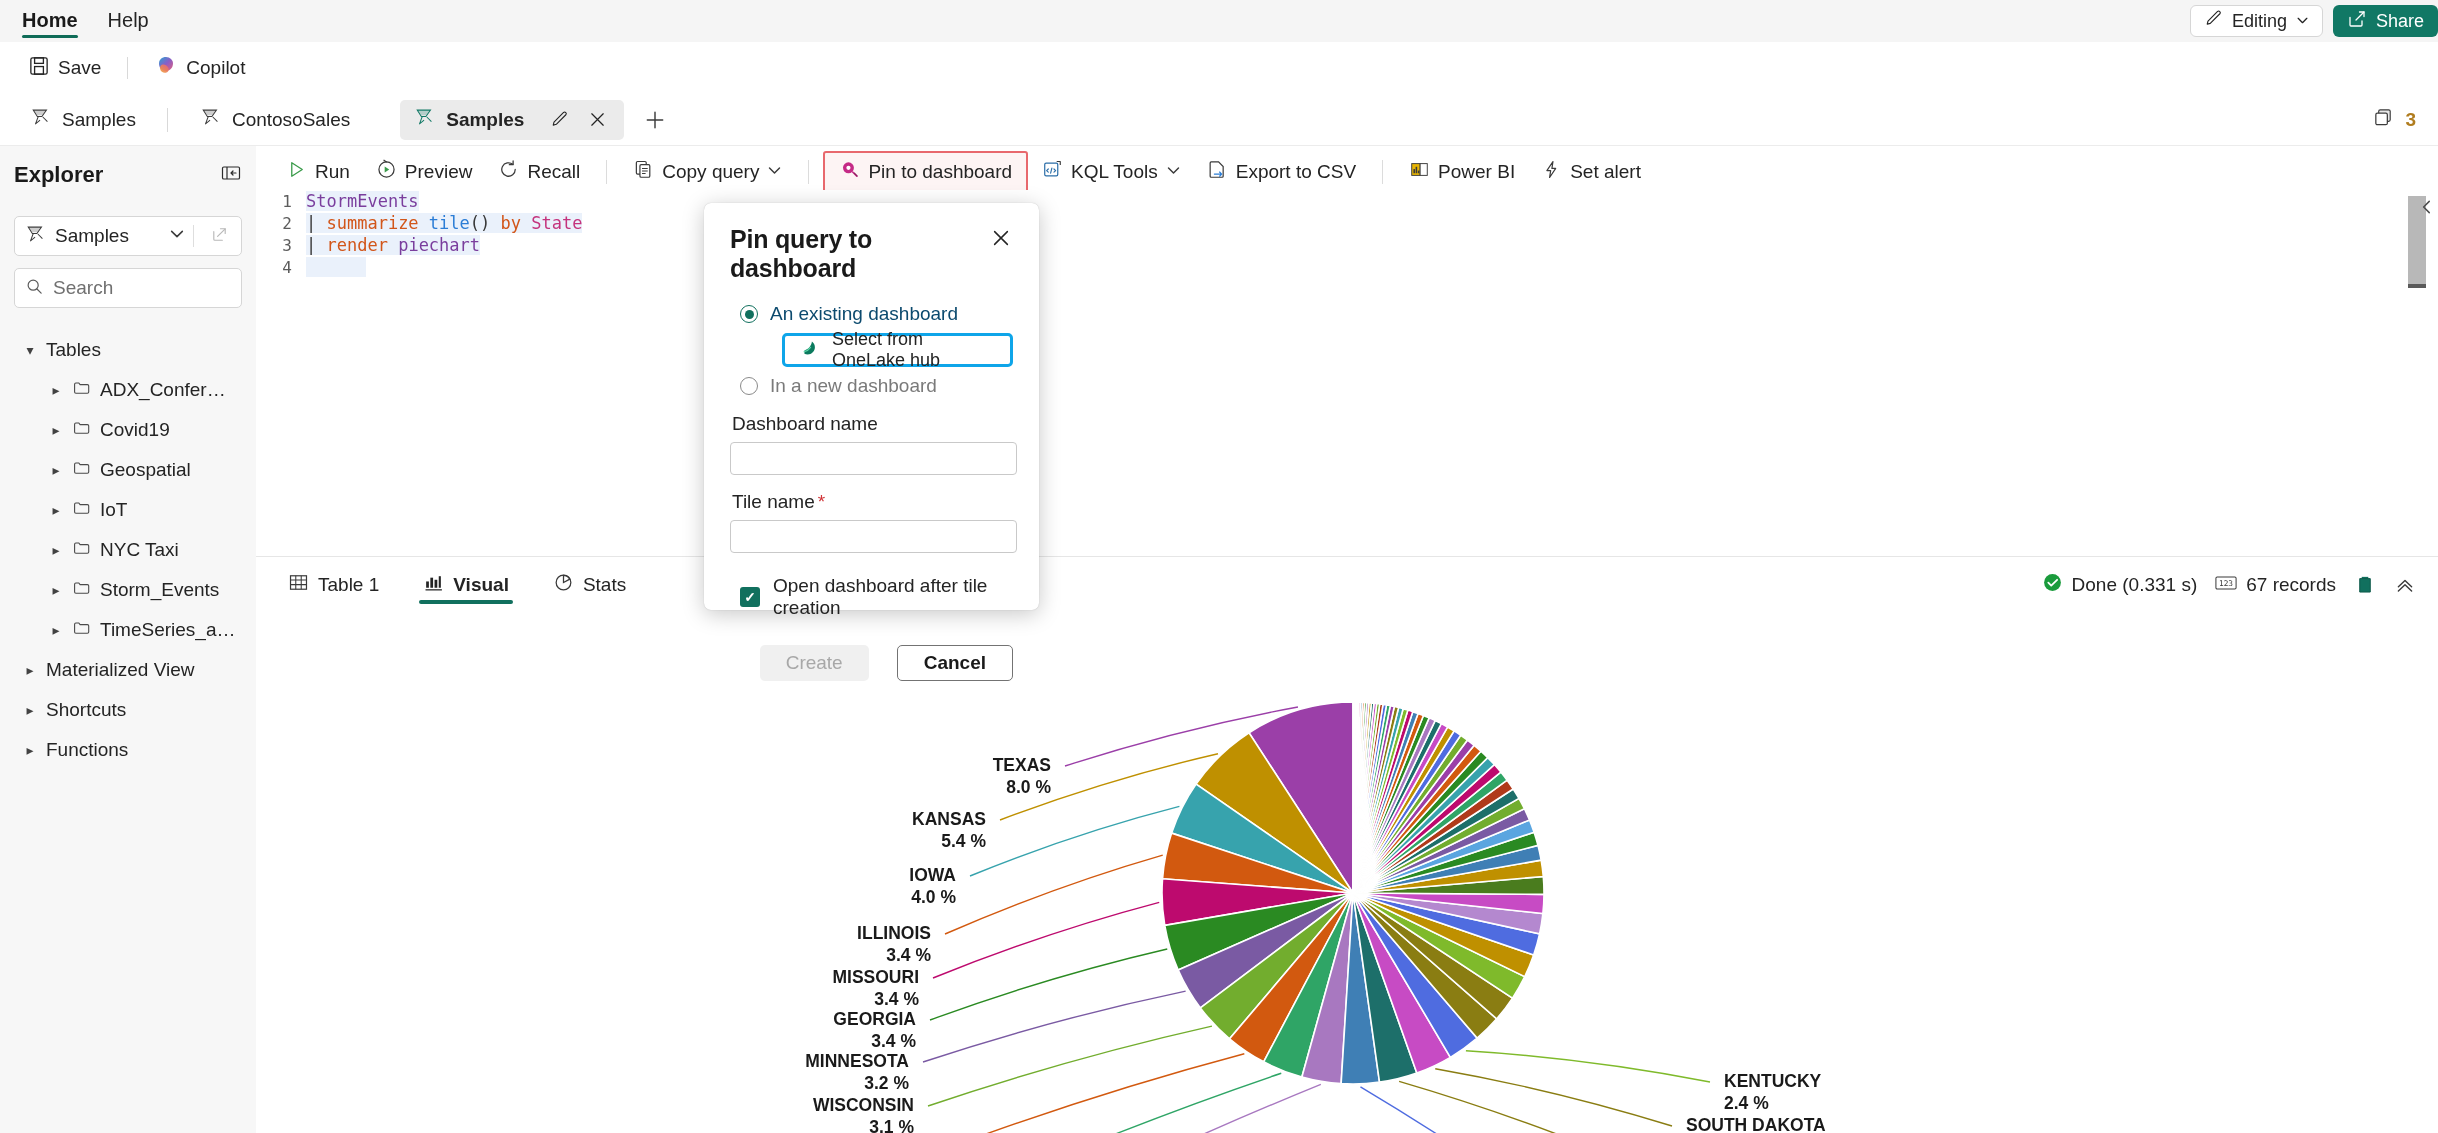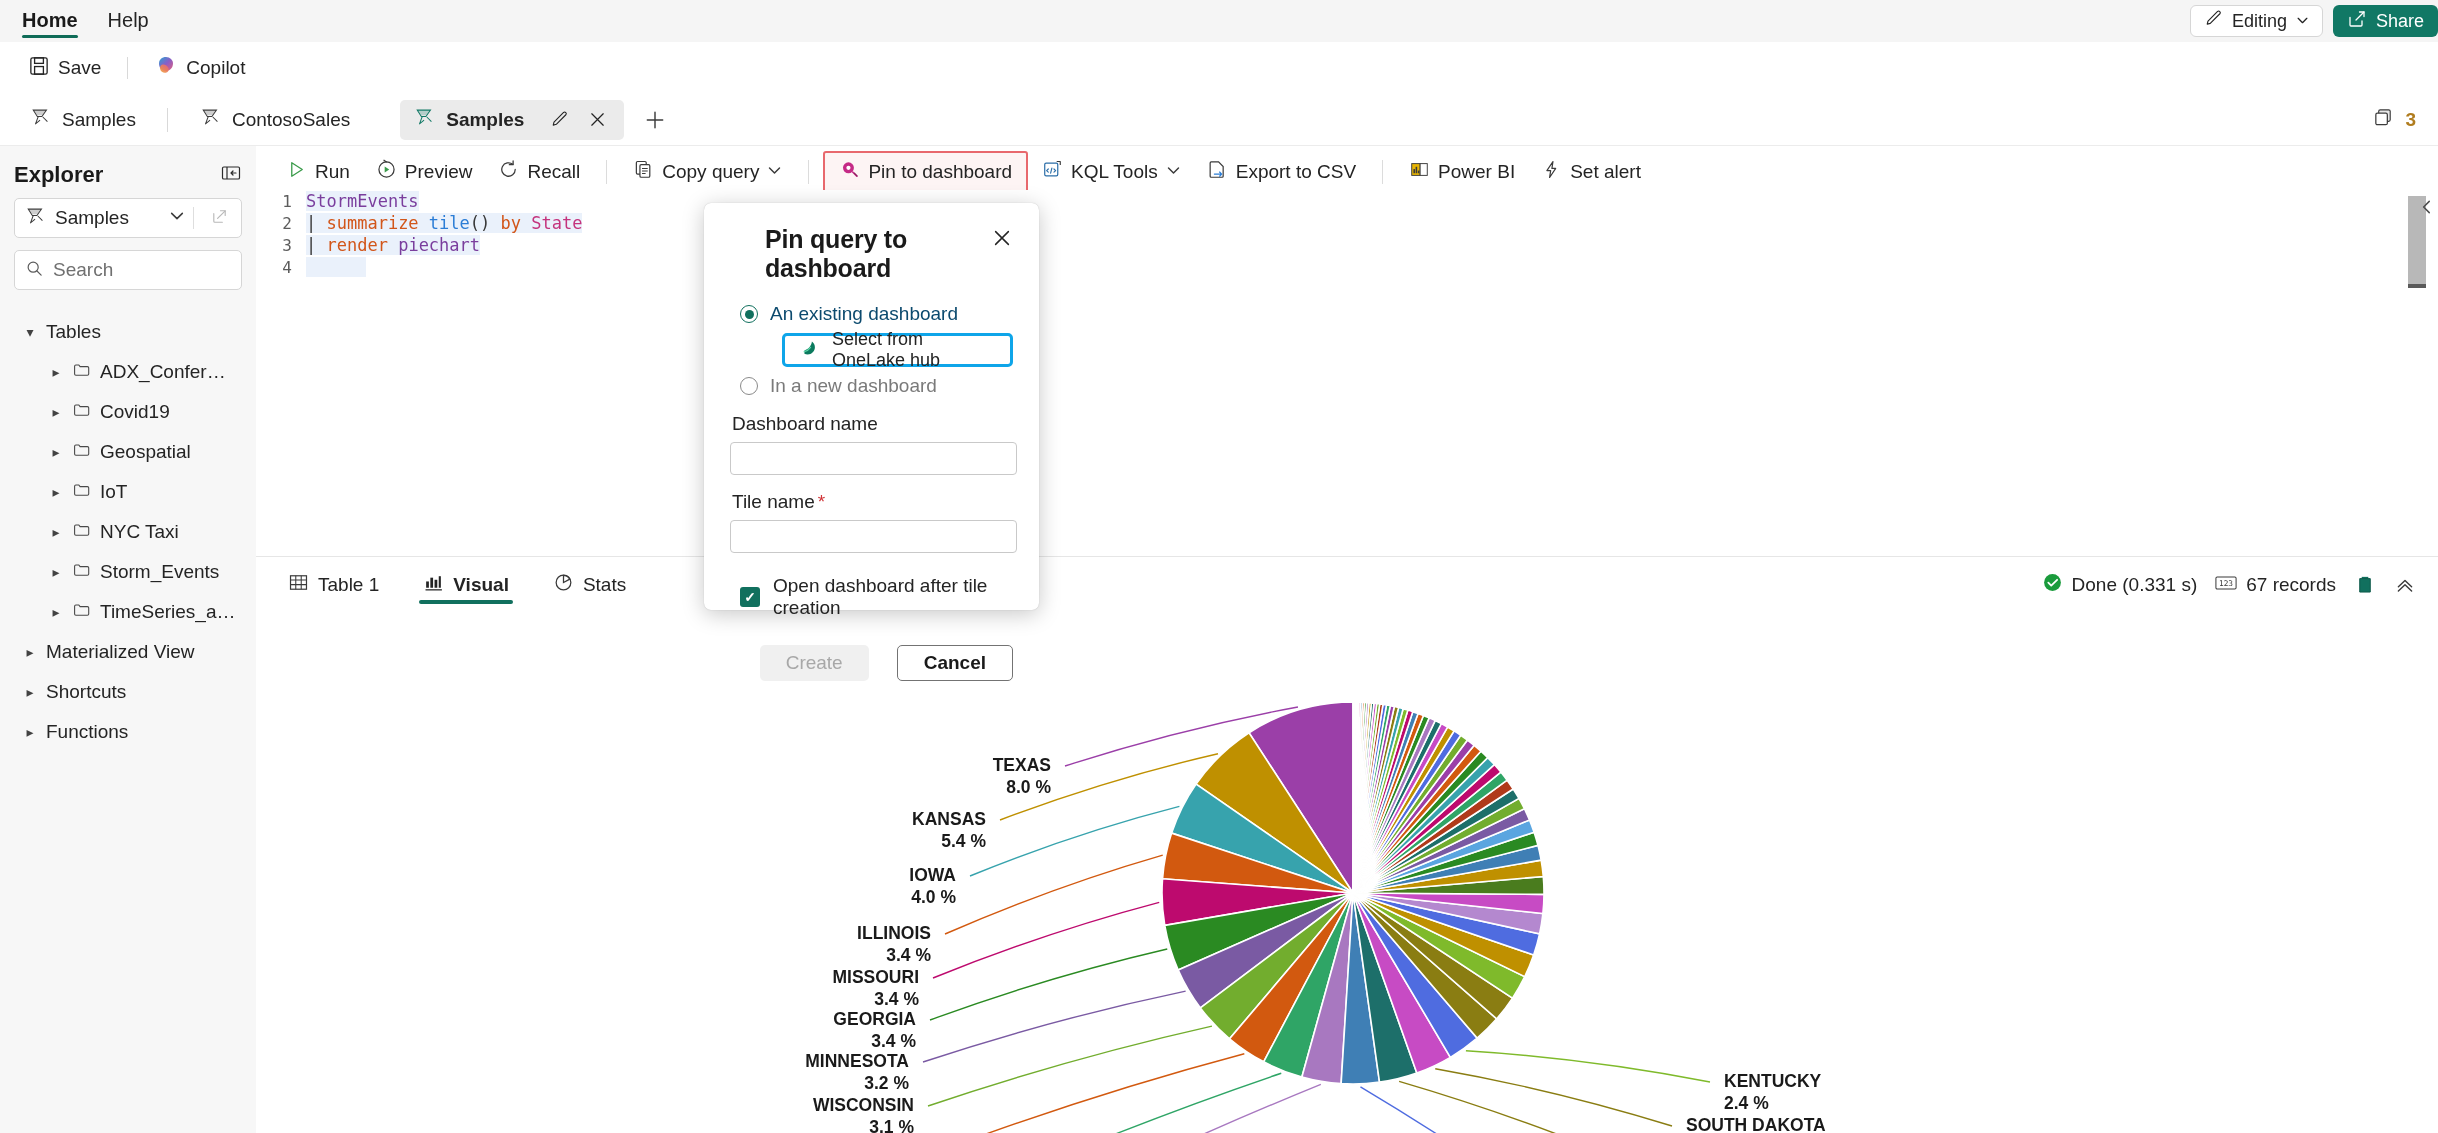--- a/index.html
+++ b/index.html
@@ -72,21 +72,21 @@
   .tab-icon-btn { width:26px; height:26px; display:flex; align-items:center; justify-content:center; cursor:pointer; border-radius:3px; }
   .plus-btn { margin-left:16px; width:30px; height:30px; display:flex; align-items:center; justify-content:center; font-size:26px; color:#3b3b3b; cursor:pointer; border-radius:4px; }
   .tabstrip-right { margin-left:auto; display:flex; align-items:center; gap:10px; padding-right:22px; }
   .page-count { font-size:19px; color:#b07c1e; font-weight:bold; }
 
   
   .explorer {
     position:absolute; left:0; top:146px; width:256px; height:987px;
     background:#f7f7f7; padding:16px 14px 0 14px;
   }
-  .explorer-head { display:flex; align-items:flex-start; justify-content:space-between; margin-bottom:10px; }
+  .explorer-head { display:flex; align-items:flex-start; justify-content:space-between; margin-bottom:28px; }
   .explorer-title { font-size:22px; font-weight:bold; color:#1a1a1a; }
   .db-select {
     display:flex; align-items:center; height:40px; border:1px solid #d6d6d6; border-radius:5px;
     background:#ffffff; padding:0 4px 0 10px; gap:8px; margin-bottom:12px; cursor:pointer;
   }
   .db-select-label { font-size:19px; color:#242424; flex:1; }
   .db-select-divider { width:1px; height:22px; background:#dedede; }
   .search-box {
     display:flex; align-items:center; height:40px; border:1px solid #d6d6d6; border-radius:5px;
     background:#ffffff; padding:0 10px; gap:9px; margin-bottom:22px;
@@ -165,21 +165,21 @@
   .chart-area { position:absolute; left:0; top:56px; width:2182px; height:521px; overflow:hidden; }
 
   
   .modal-mask { position:absolute; left:0; top:0; width:2438px; height:1133px; background:transparent; }
   .modal {
     position:absolute; left:704px; top:203px; width:335px; height:407px;
     background:#ffffff; border-radius:7px;
     box-shadow:0 4px 22px rgba(0,0,0,0.22), 0 0 1px rgba(0,0,0,0.25);
     padding:22px 26px 20px 26px;
   }
-  .modal-head { display:flex; align-items:flex-start; justify-content:space-between; margin-bottom:20px;margin-left:35px; }
+  .modal-head { display:flex; align-items:flex-start; justify-content:space-between; margin-bottom:20px; }
   .modal-title { font-size:25px; font-weight:bold; color:#1a1a1a; letter-spacing:-0.2px; }
   .modal-close { cursor:pointer; width:26px; height:26px; display:flex; align-items:center; justify-content:center; color:#333; }
   .radio-row { display:flex; align-items:center; gap:12px; margin-bottom:8px; padding-left:10px; }
   .radio {
     width:18px; height:18px; border-radius:50%; border:1.6px solid #8a8a8a; flex:none;
     display:flex; align-items:center; justify-content:center; background:#fff;
   }
   .radio.checked { border-color:#11705e; }
   .radio.checked::after { content:""; width:9px; height:9px; border-radius:50%; background:#11705e; }
   .radio-label { font-size:19px; color:#0c4a6e; }

